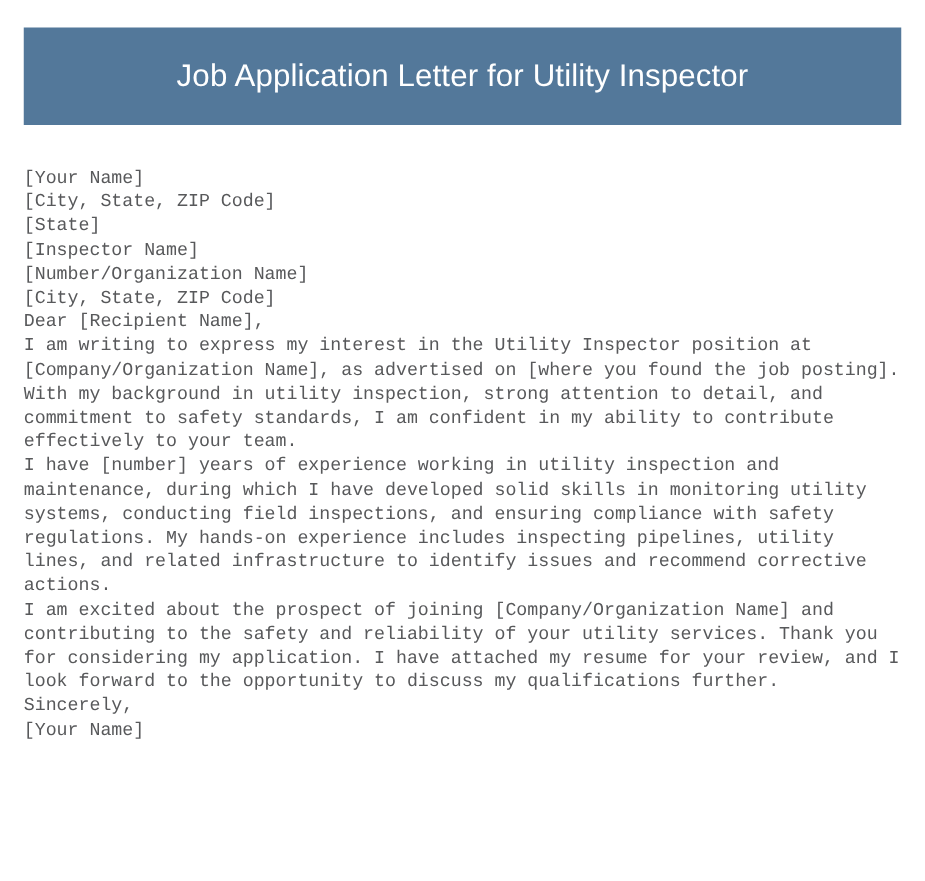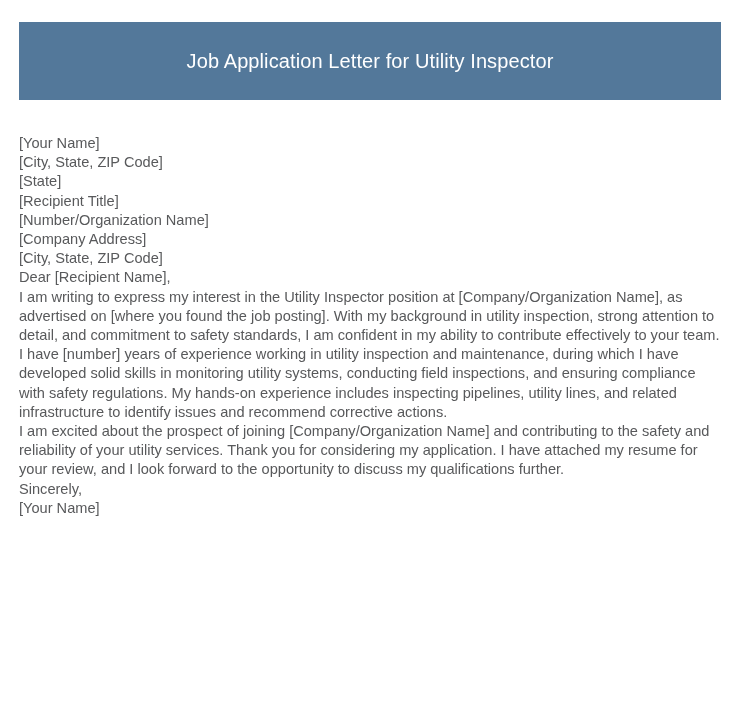--- a/index.html
+++ b/index.html
@@ -31,36 +31,36 @@
     background: #53789A;
     display: flex;
     align-items: center;
     justify-content: center;
     box-sizing: border-box;
   }
 
   .header-title {
     color: #ffffff;
     font-family: "Liberation Sans", sans-serif;
-    font-size: 20px;
+    font-size: 25px;
     font-weight: 400;
     line-height: 1.2;
     letter-spacing: 0.1px;
     text-align: right;
     white-space: nowrap;
   }
 
   
   .letter-body {
     position: absolute;
     left: 19px;
     top: 134px;
     width: 704px;
     color: #58595B;
-    font-family: Liberation Sans, sans-serif;
+    font-family: Liberation Mono, monospace;
     font-size: 14.6px;
     line-height: 19.2px;
     text-align: left;
   }
 
   .letter-line {
     margin: 0;
     padding: 0;
     white-space: pre-wrap;
   }
@@ -81,23 +81,22 @@
 
   <div class="letter-body">
 
     <div>
       <div class="letter-line">[Your Name]</div>
       <div class="letter-line">[City, State, ZIP Code]</div>
       <div class="letter-line">[State]</div>
     </div>
 
     <div>
-      <div class="letter-line">[Recipient Title]</div>
+      <div class="letter-line">[Inspector Name]</div>
       <div class="letter-line">[Number/Organization Name]</div>
-      <div class="letter-line">[Company Address]</div>
       <div class="letter-line">[City, State, ZIP Code]</div>
     </div>
 
     <div class="letter-line">Dear [Recipient Name],</div>
 
     <p class="letter-para">I am writing to express my interest in the Utility Inspector position at [Company/Organization Name], as advertised on [where you found the job posting]. With my background in utility inspection, strong attention to detail, and commitment to safety standards, I am confident in my ability to contribute effectively to your team.</p>
     <p class="letter-para">I have [number] years of experience working in utility inspection and maintenance, during which I have developed solid skills in monitoring utility systems, conducting field inspections, and ensuring compliance with safety regulations. My hands-on experience includes inspecting pipelines, utility lines, and related infrastructure to identify issues and recommend corrective actions.</p>
     <p class="letter-para">I am excited about the prospect of joining [Company/Organization Name] and contributing to the safety and reliability of your utility services. Thank you for considering my application. I have attached my resume for your review, and I look forward to the opportunity to discuss my qualifications further.</p>
 
     <div class="letter-line">Sincerely,</div>

